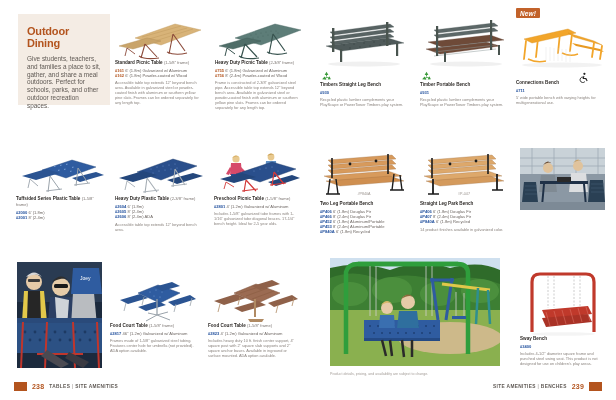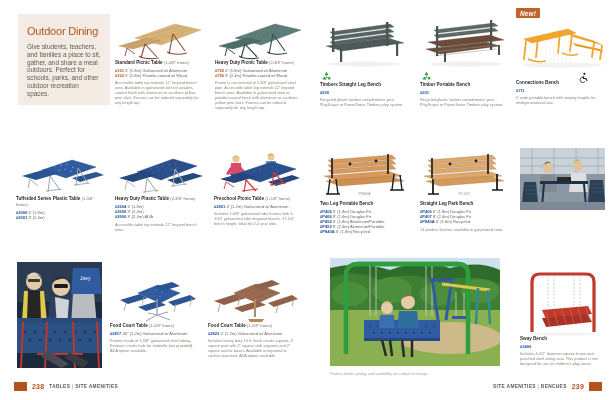--- a/index.html
+++ b/index.html
@@ -13,21 +13,21 @@
   .page { position: relative; width: 308px; height: 400px; background: #fff; }
 
   
   .intro {
     position: absolute; left: 18px; top: 14px;
     width: 92px; height: 91px;
     background: #f4ece4;
     padding: 11px 9px 8px 9px;
   }
   .intro-title {
-    color: #b3541e; font-weight: normal; font-size: 11px;
+    color: #b3541e; font-weight: bold; font-size: 11px;
     letter-spacing: -0.2px; line-height: 12px; margin-bottom: 6px;
   }
   .intro-body { color: #5f5954; font-size: 6.4px; line-height: 7.8px; }
 
   
   .cell { position: absolute; }
   .pname { font-size: 4.6px; font-weight: bold; color: #2f2b28; line-height: 6px; }
   .pname .dim { font-weight: normal; color: #7b7470; font-size: 4.1px; }
   .skus { margin-top: 1.5px; }
   .sku { font-size: 4.1px; color: #6d6662; line-height: 5.2px; white-space: nowrap; }

